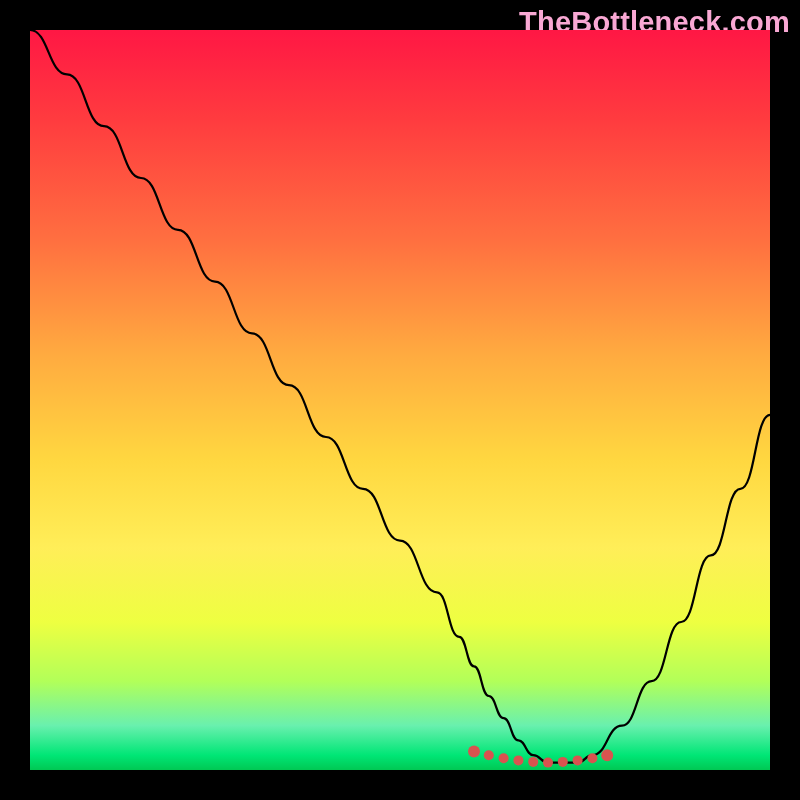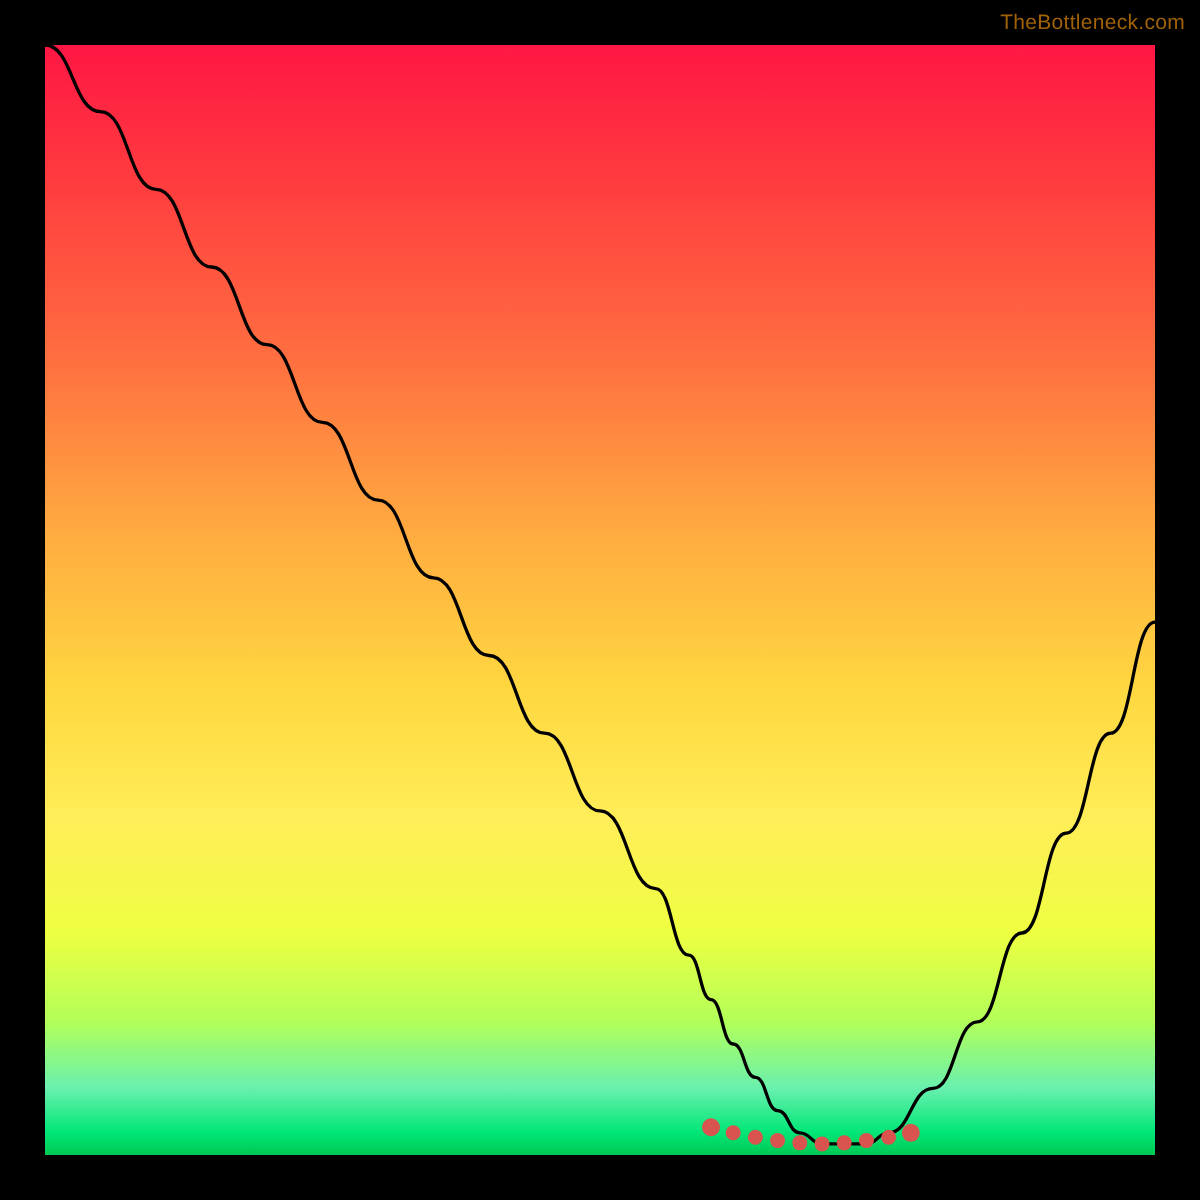--- a/index.html
+++ b/index.html
@@ -35,23 +35,23 @@
     inset: 0;
     width: 740px;
     height: 740px;
     pointer-events: none;
   }
   .watermark {
     position: absolute;
     top: 6px;
     right: 10px;
     font-family: Arial, Helvetica, sans-serif;
-    font-size: 14px;
-    font-weight: 400;
-    color: #a16207;
+    font-size: 29px;
+    font-weight: 700;
+    color: #f9a8d4;
     letter-spacing: 0.2px;
     user-select: none;
   }
   .marker-group { pointer-events: none; }
   .marker { fill: #d9534f; }
 </style>
 </head>
 <body>
 
 <div class="stage">

